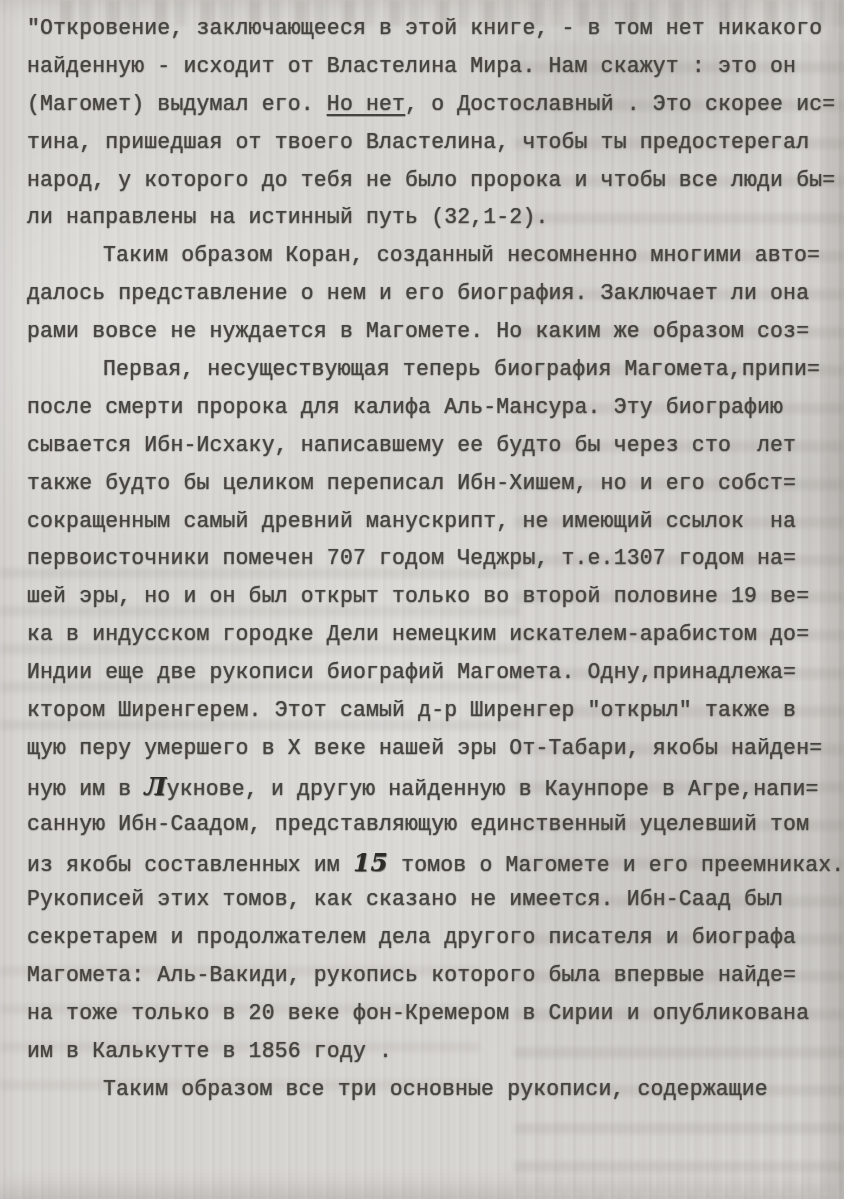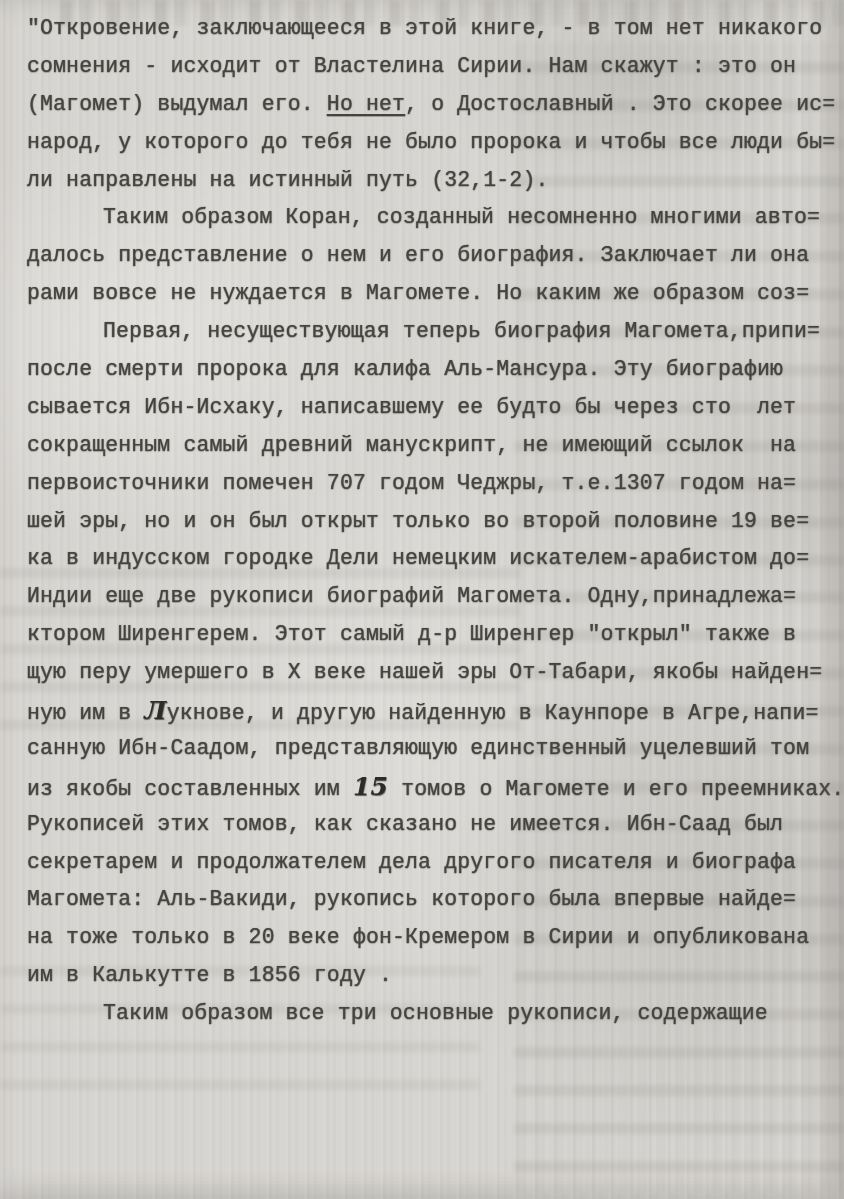--- a/index.html
+++ b/index.html
@@ -119,30 +119,32 @@
 <div class="paper">
 
   <div class="ghost ghost-top"></div>
   <div class="ghost ghost-right"></div>
   <div class="ghost ghost-left"></div>
   <div class="ghost ghost-left2"></div>
   <div class="streaks"></div>
 
   <div class="textcol">
     <div class="line">"Откровение, заключающееся в этой книге, - в том нет никакого</div>
-    <div class="line">сомнения - исходит от Властелина Сирии. Нам скажут : это он</div>
+    <div class="line">найденную - исходит от Властелина Мира. Нам скажут : это он</div>
     <div class="line"><span>(Магомет) выдумал его. </span><span class="seg-u">Но нет</span><span>, о Достославный . Это скорее ис=</span></div>
+    <div class="line">тина, пришедшая от твоего Властелина, чтобы ты предостерегал</div>
     <div class="line">народ, у которого до тебя не было пророка и чтобы все люди бы=</div>
     <div class="line">ли направлены на истинный путь (32,1-2).</div>
     <div class="line indent">Таким образом Коран, созданный несомненно многими авто=</div>
     <div class="line">далось представление о нем и его биография. Заключает ли она</div>
     <div class="line">рами вовсе не нуждается в Магомете. Но каким же образом соз=</div>
     <div class="line indent">Первая, несуществующая теперь биография Магомета,припи=</div>
     <div class="line">после смерти пророка для калифа Аль-Мансура. Эту биографию</div>
     <div class="line">сывается Ибн-Исхаку, написавшему ее будто бы через сто  лет</div>
+    <div class="line">также будто бы целиком переписал Ибн-Хишем, но и его собст=</div>
     <div class="line">сокращенным самый древний манускрипт, не имеющий ссылок  на</div>
     <div class="line">первоисточники помечен 707 годом Чеджры, т.е.1307 годом на=</div>
     <div class="line">шей эры, но и он был открыт только во второй половине 19 ве=</div>
     <div class="line">ка в индусском городке Дели немецким искателем-арабистом до=</div>
     <div class="line">Индии еще две рукописи биографий Магомета. Одну,принадлежа=</div>
     <div class="line">ктором Ширенгерем. Этот самый д-р Ширенгер "открыл" также в</div>
     <div class="line">щую перу умершего в X веке нашей эры От-Табари, якобы найден=</div>
     <div class="line"><span>ную им в </span><span class="seg-hand">Л</span><span>укнове, и другую найденную в Каунпоре в Агре,напи=</span></div>
     <div class="line">санную Ибн-Саадом, представляющую единственный уцелевший том</div>
     <div class="line"><span>из якобы составленных им </span><span class="seg-hand">15</span><span> томов о Магомете и его преемниках.</span></div>

